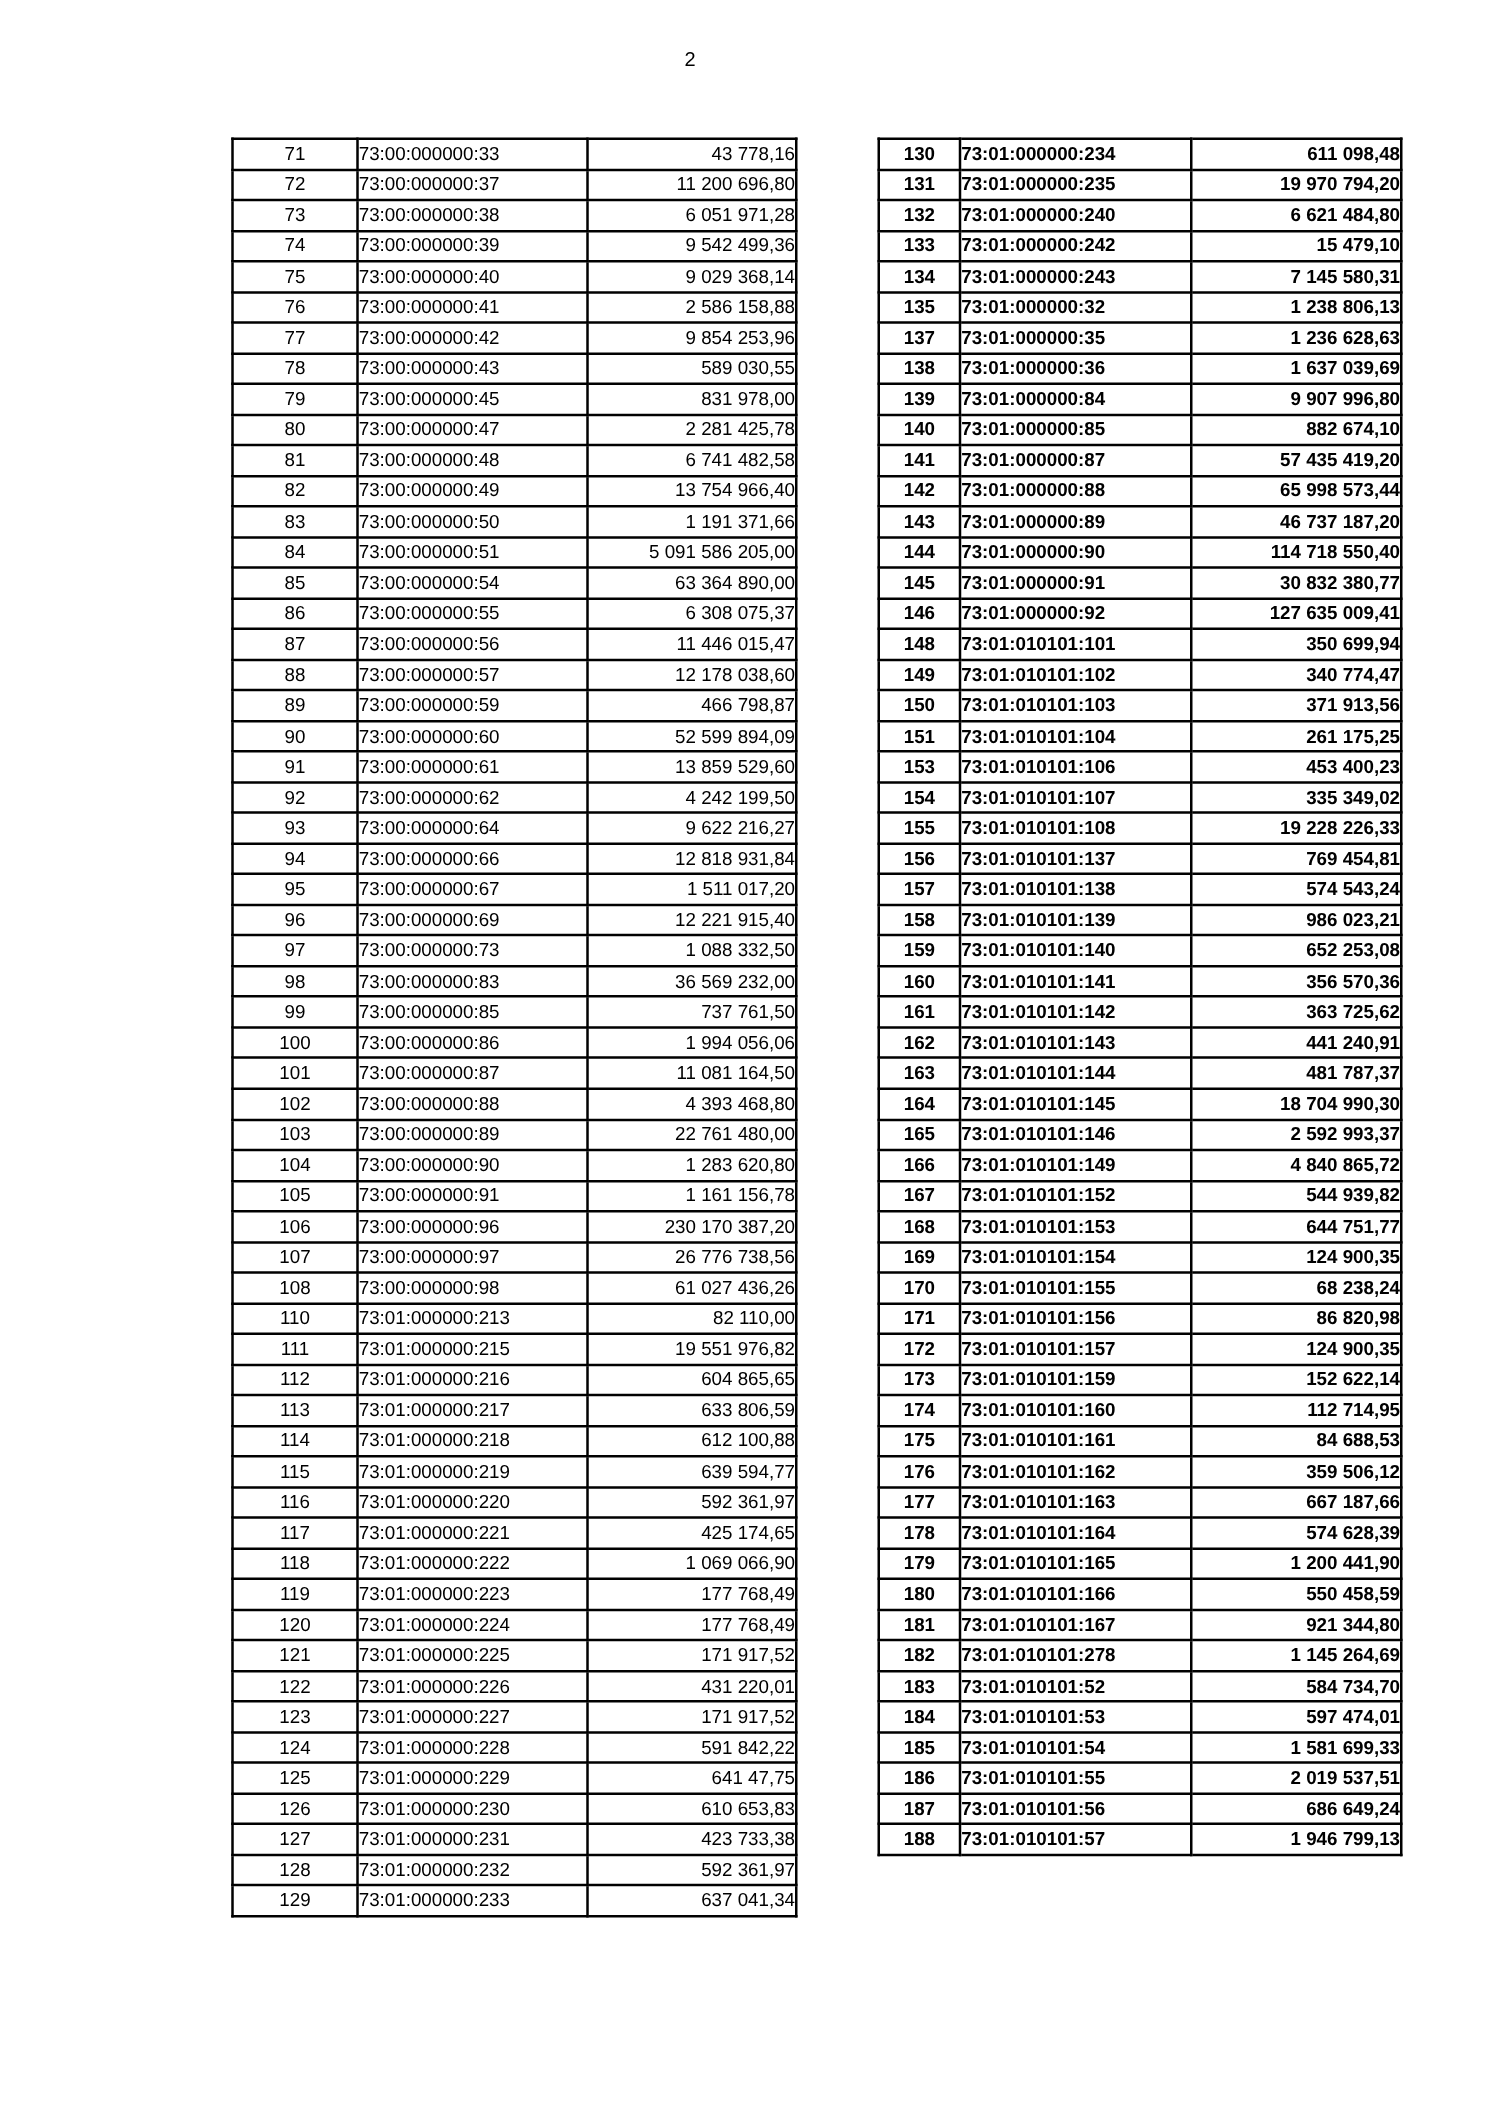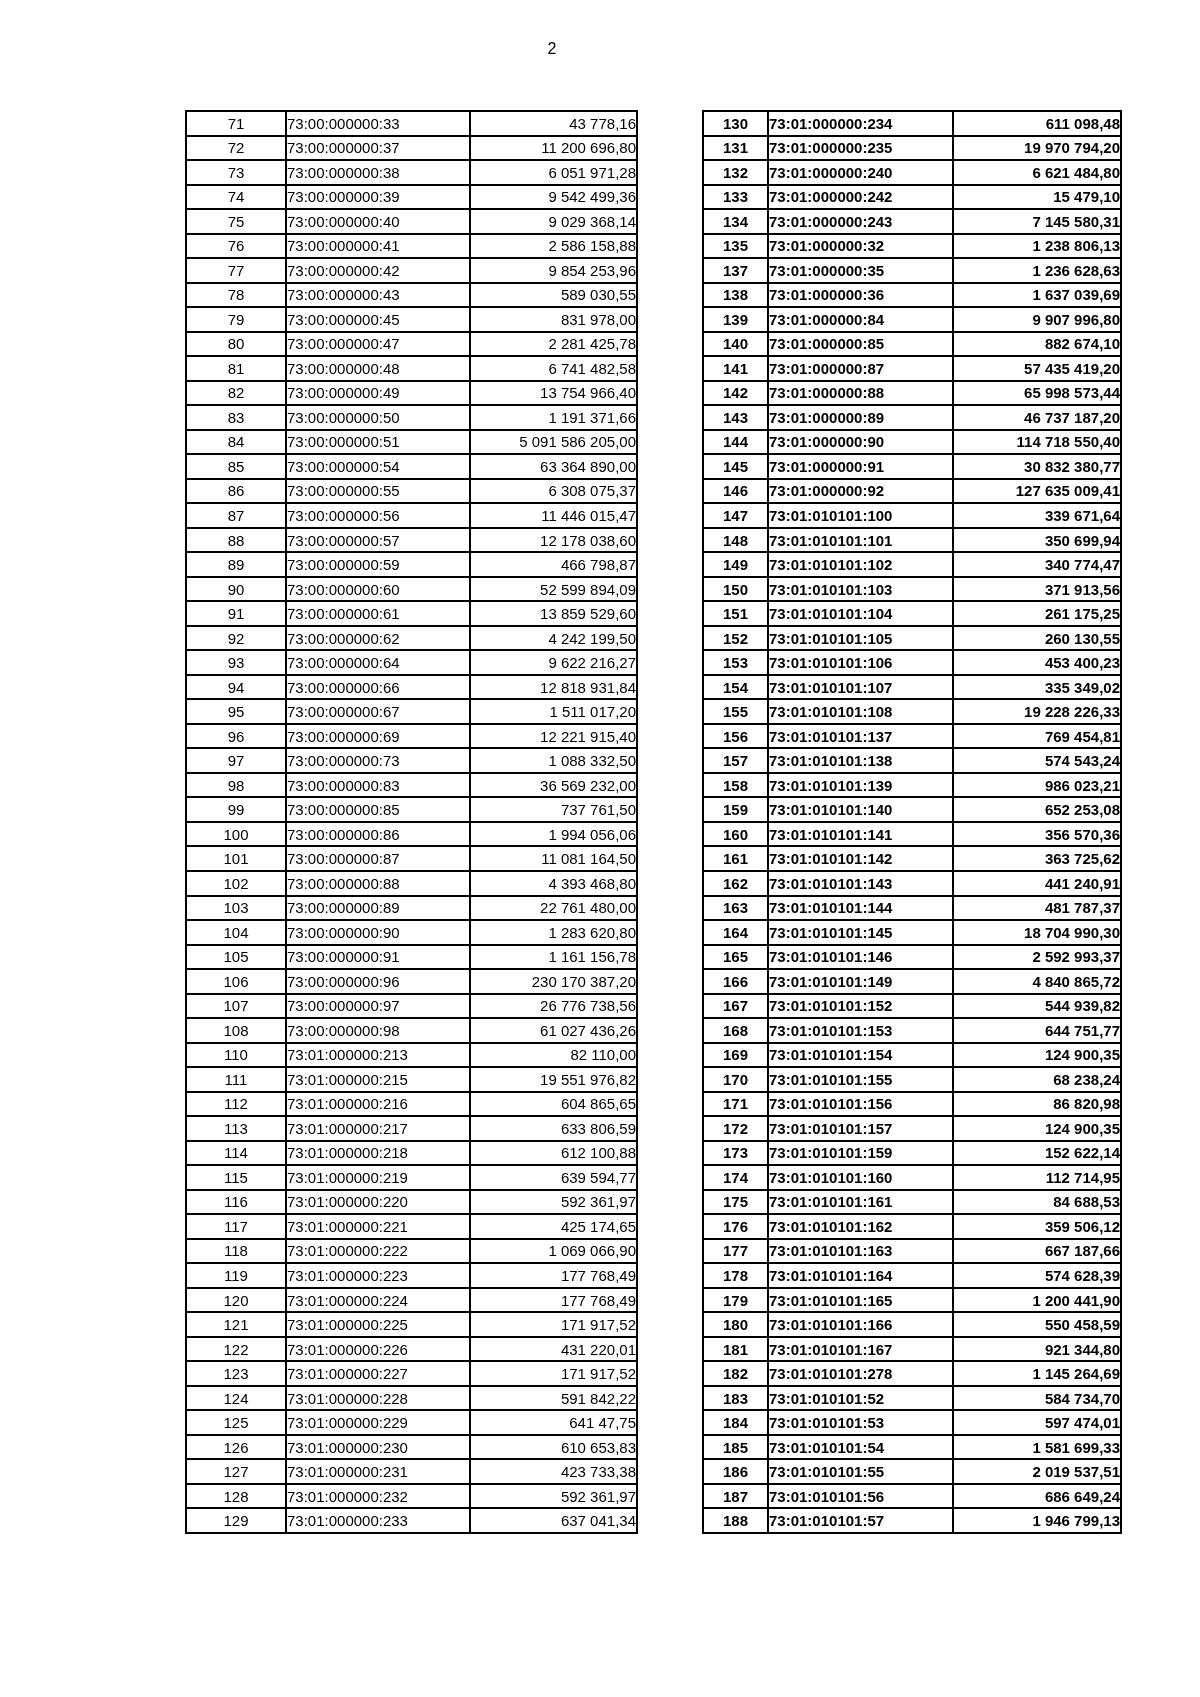--- a/index.html
+++ b/index.html
@@ -432,48 +432,38 @@
           <td class="c-num">145</td>
           <td class="c-code">73:01:000000:91</td>
           <td class="c-val">30 832 380,77</td>
         </tr>
         <tr>
           <td class="c-num">146</td>
           <td class="c-code">73:01:000000:92</td>
           <td class="c-val">127 635 009,41</td>
         </tr>
         <tr>
-          <td class="c-num">147</td>
-          <td class="c-code">73:01:010101:100</td>
-          <td class="c-val">339 671,64</td>
-        </tr>
-        <tr>
           <td class="c-num">148</td>
           <td class="c-code">73:01:010101:101</td>
           <td class="c-val">350 699,94</td>
         </tr>
         <tr>
           <td class="c-num">149</td>
           <td class="c-code">73:01:010101:102</td>
           <td class="c-val">340 774,47</td>
         </tr>
         <tr>
           <td class="c-num">150</td>
           <td class="c-code">73:01:010101:103</td>
           <td class="c-val">371 913,56</td>
         </tr>
         <tr>
           <td class="c-num">151</td>
           <td class="c-code">73:01:010101:104</td>
           <td class="c-val">261 175,25</td>
-        </tr>
-        <tr>
-          <td class="c-num">152</td>
-          <td class="c-code">73:01:010101:105</td>
-          <td class="c-val">260 130,55</td>
         </tr>
         <tr>
           <td class="c-num">153</td>
           <td class="c-code">73:01:010101:106</td>
           <td class="c-val">453 400,23</td>
         </tr>
         <tr>
           <td class="c-num">154</td>
           <td class="c-code">73:01:010101:107</td>
           <td class="c-val">335 349,02</td>

